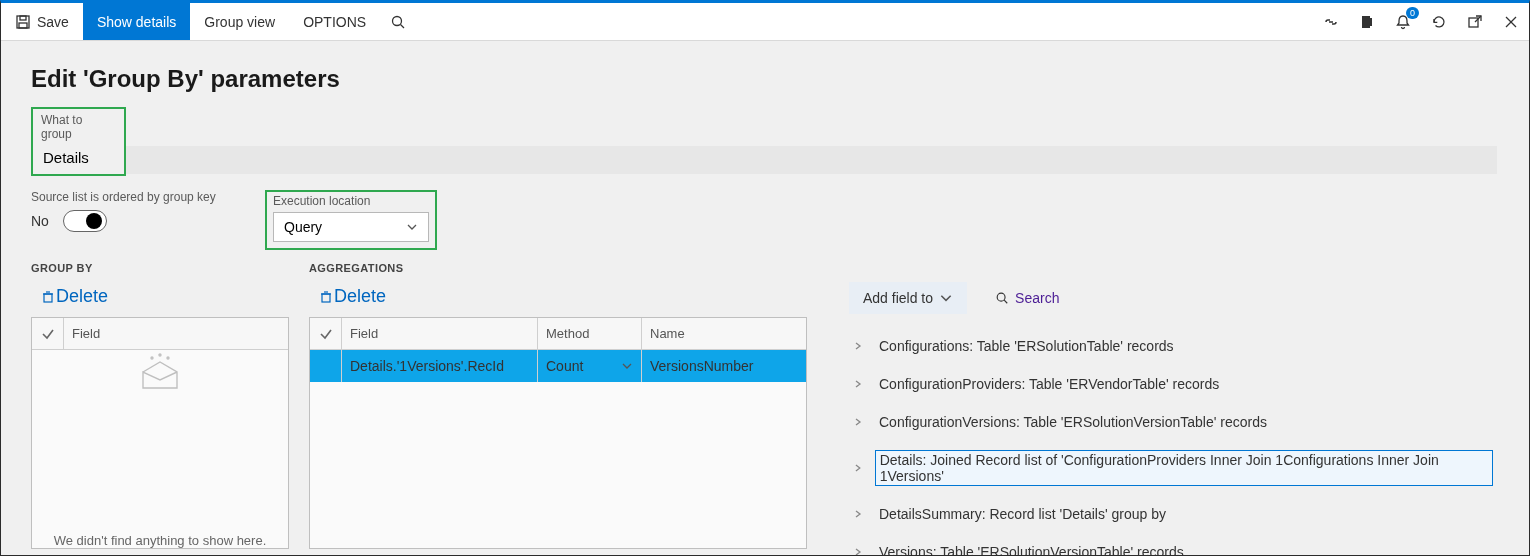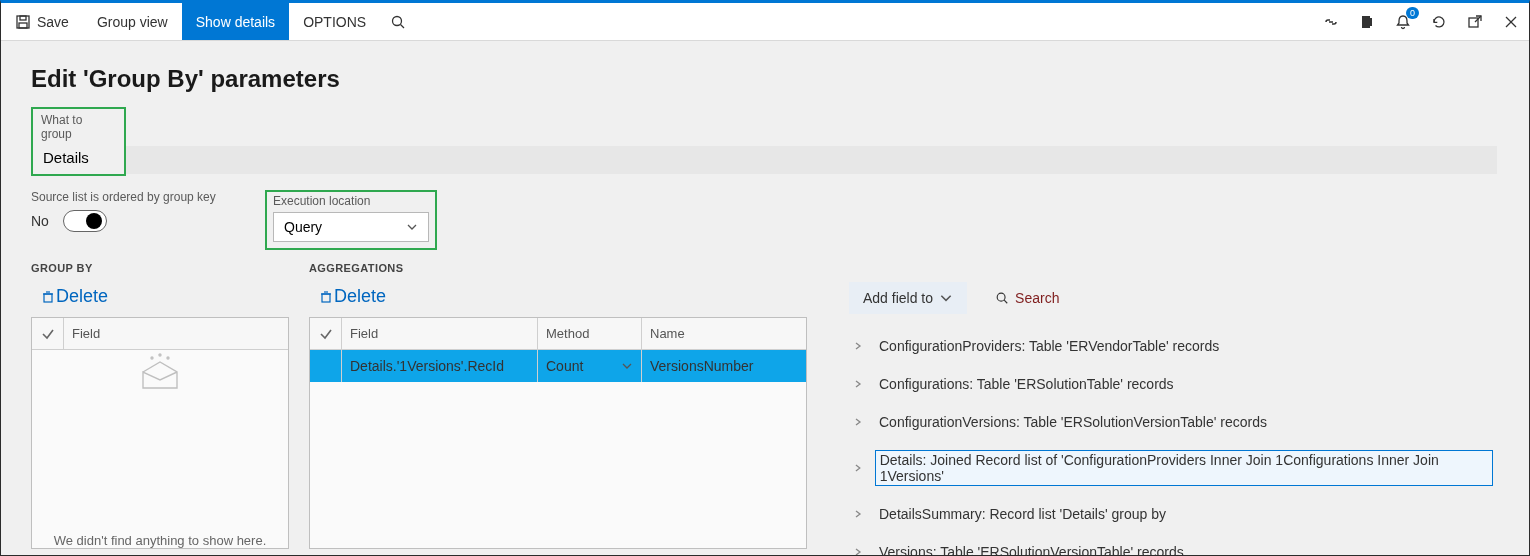--- a/index.html
+++ b/index.html
@@ -57,21 +57,21 @@
 
   .agg-grid { width:498px; }
   .agg-grid .body { height:198px; }
   .agg-field { width:196px; }
   .agg-method { width:104px; display:flex; align-items:center; justify-content:space-between; }
   .agg-name { flex:1; }
 
   .right-col { flex:1; padding-top:20px; }
   .right-tools { display:flex; gap:28px; align-items:center; margin-bottom:18px; padding-left:6px; }
   .btn-light { background:#e8eef5; padding:8px 14px; font-size:14px; color:#333; display:flex; align-items:center; gap:6px; cursor:pointer; }
-  .btn-plain { font-size:14px; color:#7f1d1d; display:flex; align-items:center; gap:6px; cursor:pointer;text-align:right; }
+  .btn-plain { font-size:14px; color:#4c1d95; display:flex; align-items:center; gap:6px; cursor:pointer;text-align:right; }
   .btn-plain svg, .btn-light svg { width:14px; height:14px; }
 
   .tree { padding-left:6px; }
   .tree-item { display:flex; align-items:center; gap:12px; padding:4px 4px; font-size:14px; color:#333; cursor:pointer; }
   .tree-item .tri { width:10px; height:10px; }
   .tree-item .txt { padding:2px 4px; }
   .tree-item.sel .txt { border:1px solid #0077d4; background:#eef6fd; padding:1px 4px; }
   .tree { display:flex; flex-direction:column; gap:10px; }
 </style>
 </head>
@@ -79,25 +79,25 @@
 
 <div class="toolbar">
   <div class="tbtn">
     <svg viewBox="0 0 16 16" fill="none" stroke="#333" stroke-width="1.3">
         <rect x="2" y="2" width="12" height="12"></rect>
         <rect x="5" y="2" width="6" height="4"></rect>
         <rect x="4" y="9" width="8" height="5"></rect>
       </svg>
     <span>Save</span>
   </div>
+  <div class="tbtn active">
+    <span>Show details</span>
+  </div>
   <div class="tbtn">
     <span>Group view</span>
-  </div>
-  <div class="tbtn active">
-    <span>Show details</span>
   </div>
   <div class="tbtn">
     <span>OPTIONS</span>
   </div>
   <div class="icon">
     <svg viewBox="0 0 16 16" fill="none" stroke="#333" stroke-width="1.3">
         <circle cx="7" cy="7" r="4.5"></circle>
         <line x1="10.5" y1="10.5" x2="14" y2="14"></line>
       </svg>
   </div>
@@ -262,48 +262,48 @@
             </svg>
           <span>Search</span>
         </div>
       </div>
       <div class="tree">
 
       <div class="tree-item">
             <svg class="tri" viewBox="0 0 10 10" fill="none" stroke="#888" stroke-width="1.3">
               <polyline points="3,2 7,5 3,8"></polyline>
             </svg>
+            <span class="txt">Configurations: Table 'ERSolutionTable' records</span>
+          </div>
+          <div class="tree-item">
+            <svg class="tri" viewBox="0 0 10 10" fill="none" stroke="#888" stroke-width="1.3">
+              <polyline points="3,2 7,5 3,8"></polyline>
+            </svg>
             <span class="txt">ConfigurationProviders: Table 'ERVendorTable' records</span>
           </div>
           <div class="tree-item">
             <svg class="tri" viewBox="0 0 10 10" fill="none" stroke="#888" stroke-width="1.3">
               <polyline points="3,2 7,5 3,8"></polyline>
             </svg>
-            <span class="txt">Configurations: Table 'ERSolutionTable' records</span>
+            <span class="txt">ConfigurationVersions: Table 'ERSolutionVersionTable' records</span>
+          </div>
+          <div class="tree-item sel">
+            <svg class="tri" viewBox="0 0 10 10" fill="none" stroke="#888" stroke-width="1.3">
+              <polyline points="3,2 7,5 3,8"></polyline>
+            </svg>
+            <span class="txt">Details: Joined Record list of 'ConfigurationProviders Inner Join 1Configurations Inner Join 1Versions'</span>
           </div>
           <div class="tree-item">
             <svg class="tri" viewBox="0 0 10 10" fill="none" stroke="#888" stroke-width="1.3">
               <polyline points="3,2 7,5 3,8"></polyline>
             </svg>
-            <span class="txt">ConfigurationVersions: Table 'ERSolutionVersionTable' records</span>
-          </div>
-          <div class="tree-item sel">
-            <svg class="tri" viewBox="0 0 10 10" fill="none" stroke="#888" stroke-width="1.3">
-              <polyline points="3,2 7,5 3,8"></polyline>
-            </svg>
-            <span class="txt">Details: Joined Record list of 'ConfigurationProviders Inner Join 1Configurations Inner Join 1Versions'</span>
+            <span class="txt">DetailsSummary: Record list 'Details' group by</span>
           </div>
           <div class="tree-item">
             <svg class="tri" viewBox="0 0 10 10" fill="none" stroke="#888" stroke-width="1.3">
               <polyline points="3,2 7,5 3,8"></polyline>
             </svg>
-            <span class="txt">DetailsSummary: Record list 'Details' group by</span>
-          </div>
-          <div class="tree-item">
-            <svg class="tri" viewBox="0 0 10 10" fill="none" stroke="#888" stroke-width="1.3">
-              <polyline points="3,2 7,5 3,8"></polyline>
-            </svg>
             <span class="txt">Versions: Table 'ERSolutionVersionTable' records</span>
           </div>
         </div>
     </div>
   </div>
 </div>
 
 </body></html>

